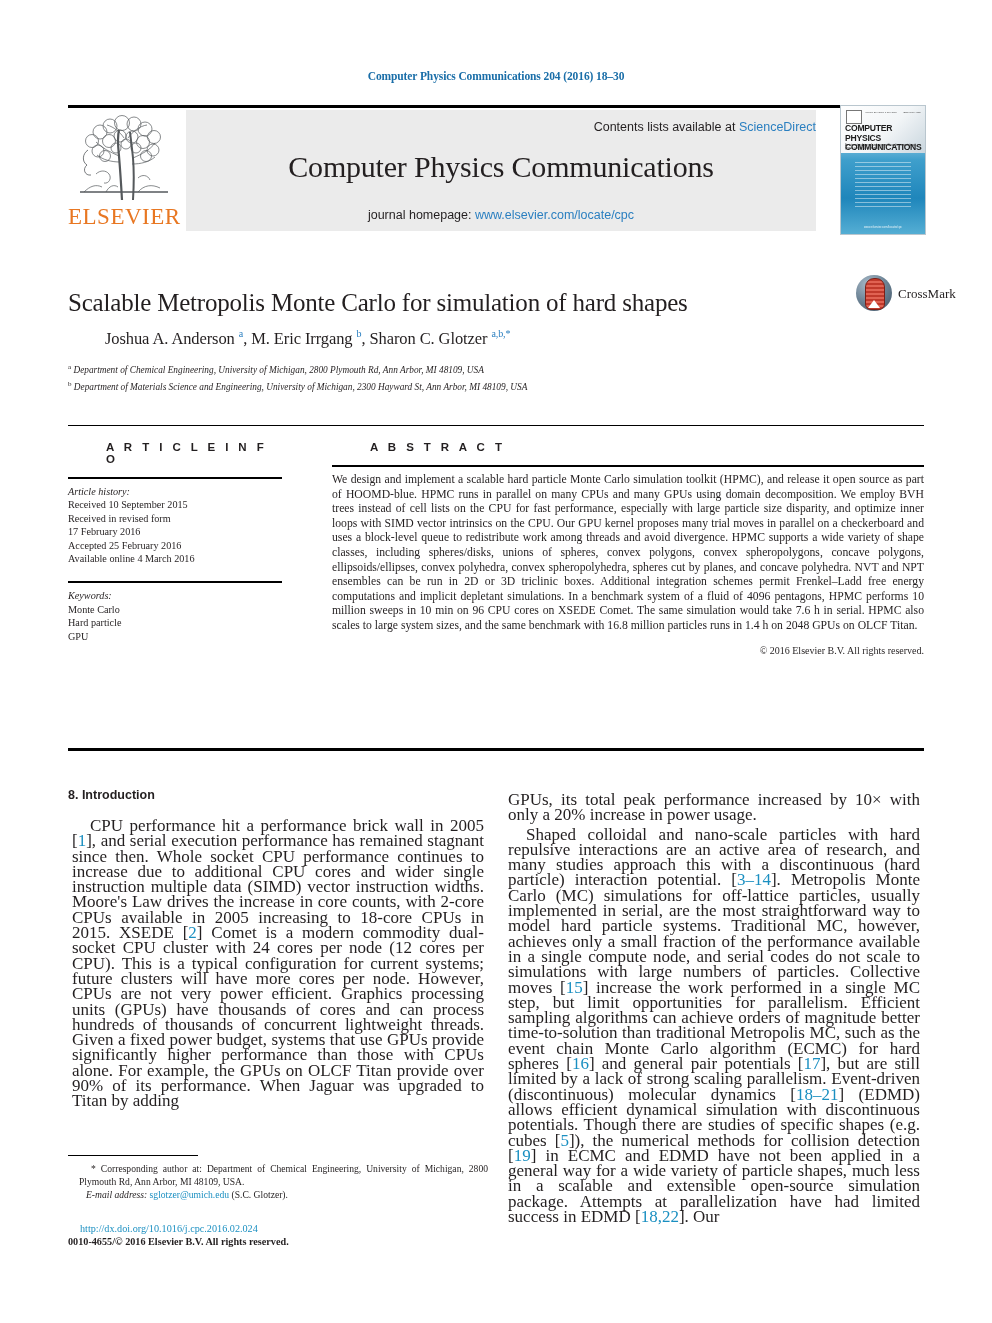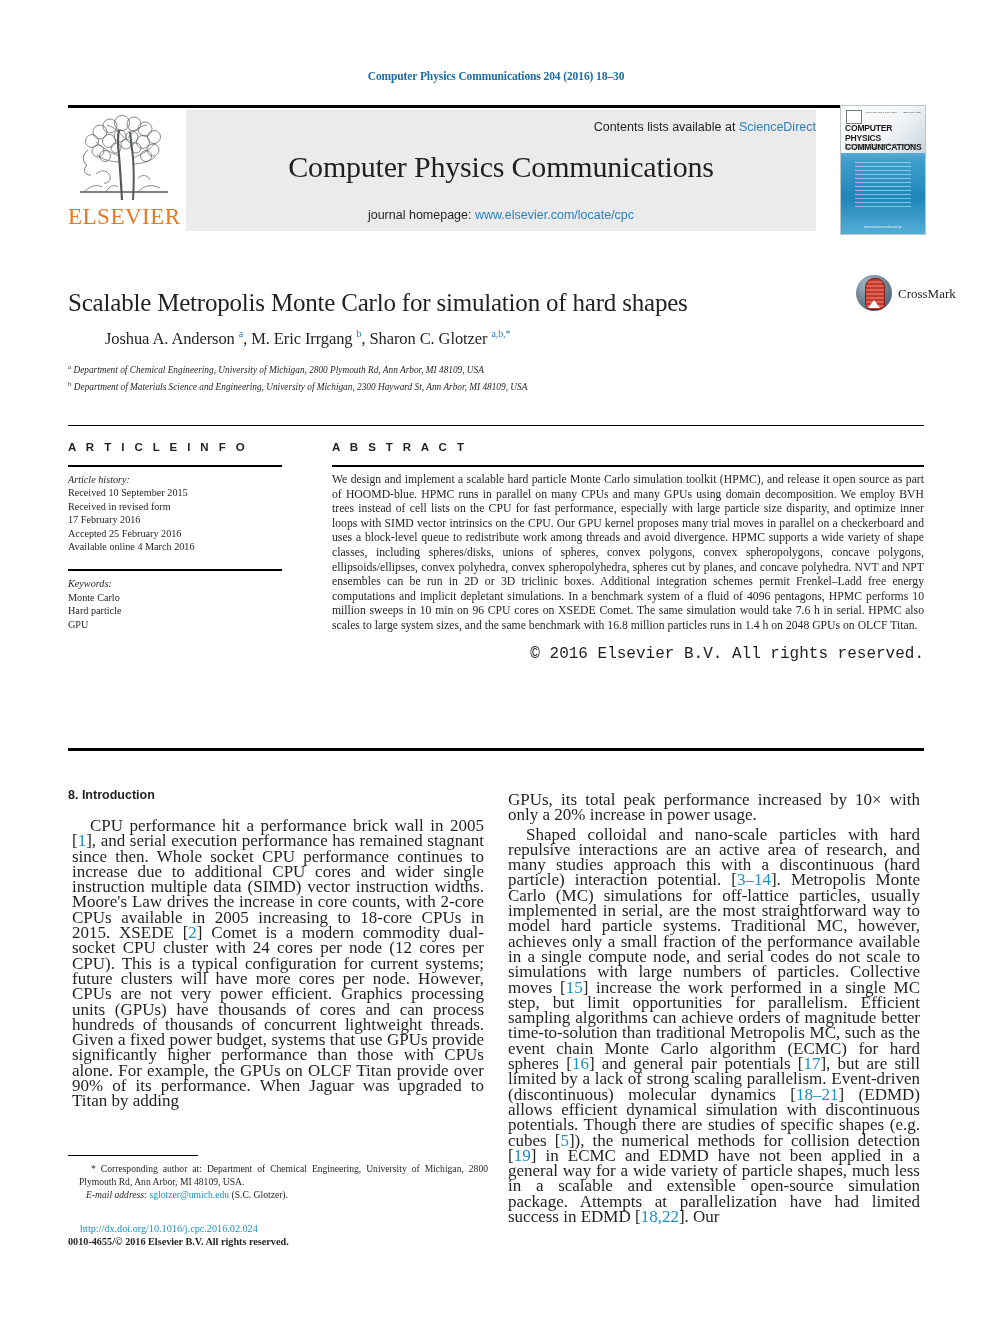--- a/index.html
+++ b/index.html
@@ -217,20 +217,21 @@
     width: 856px; height: 1px;
     background: #000;
   }
   .colhead {
     position: absolute;
     font-family: "Liberation Sans", sans-serif;
     font-size: 11.5px;
     font-weight: bold;
     letter-spacing: 3.4px;
     color: #231f20;
+    margin-left: 38px;
   }
   .info-col {
     position: absolute;
     left: 68px; top: 441px;
     width: 214px;
   }
   .abs-col {
     position: absolute;
     left: 332px; top: 441px;
     width: 592px;
@@ -246,23 +247,22 @@
   .info-body em { font-style: italic; }
   .abs-body {
     font-size: 11.7px;
     line-height: 14.6px;
     text-align: justify;
     color: #231f20;
   }
   .copyright {
     margin-top: 11px;
     text-align: right;
-    font-size: 16px;
-    color: #231f20;
-    font-family: Liberation Mono, monospace;
+    font-size: 10px;
+    color: #231f20;
   }
   .rule-abs-bot {
     position: absolute;
     left: 68px; top: 748px;
     width: 856px; height: 3px;
     background: #000;
   }
   
   .body-left {
     position: absolute;

